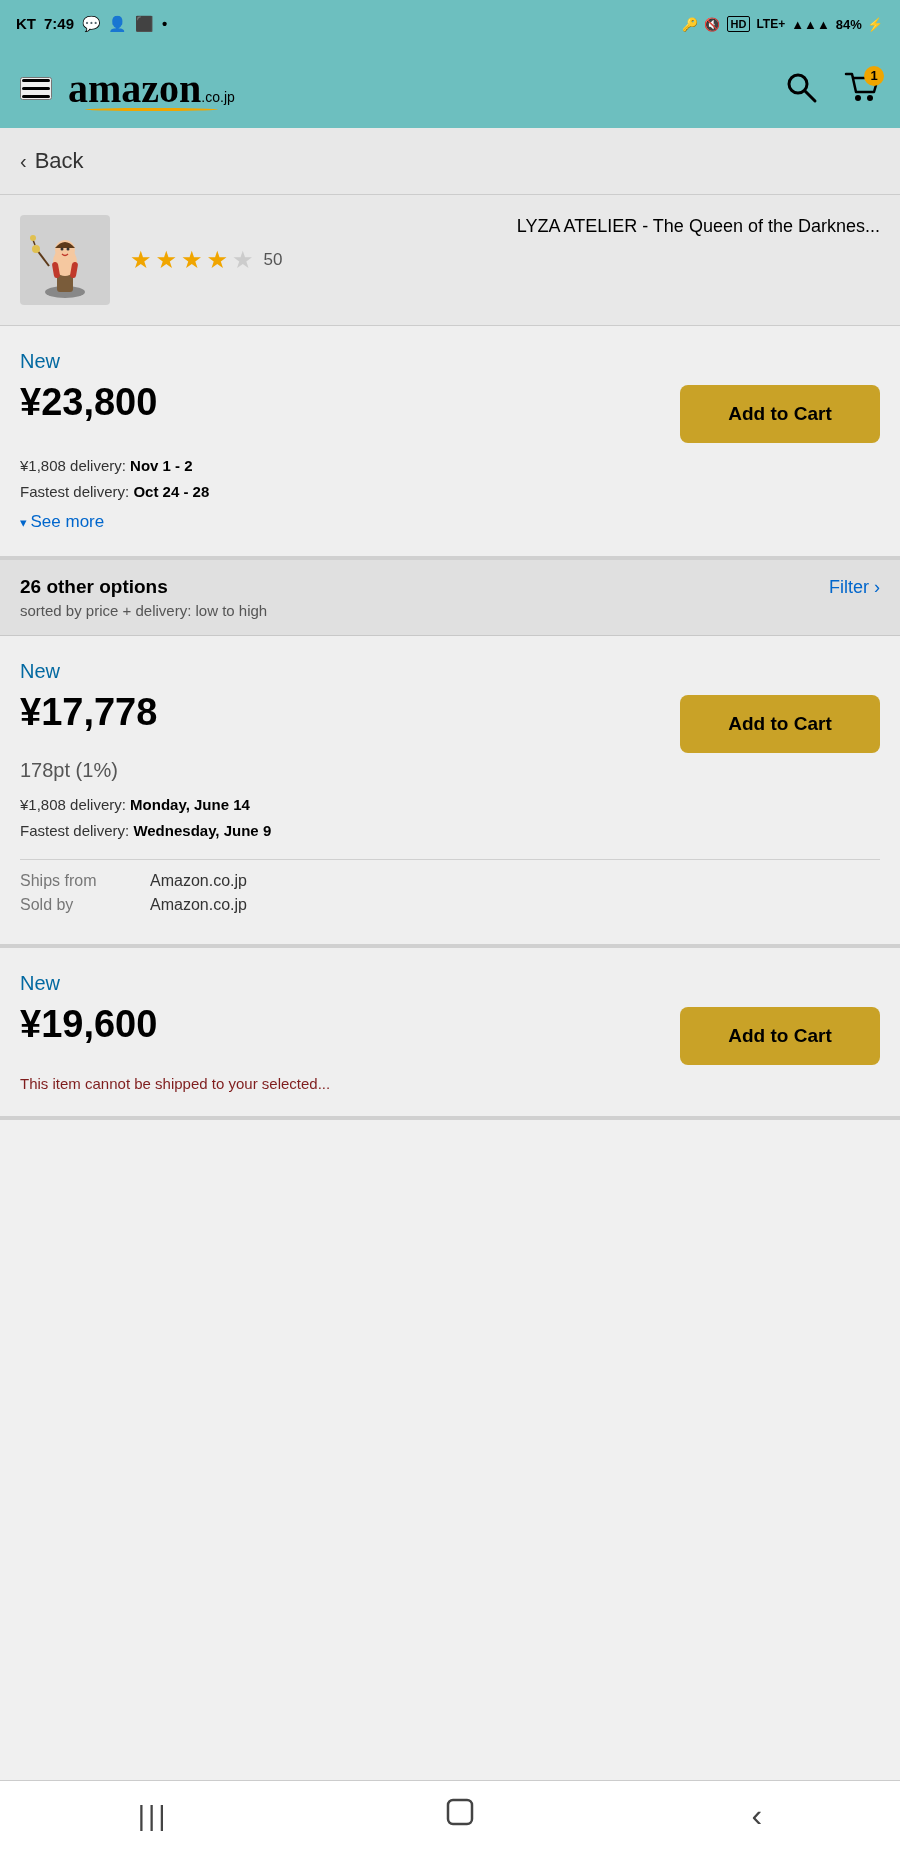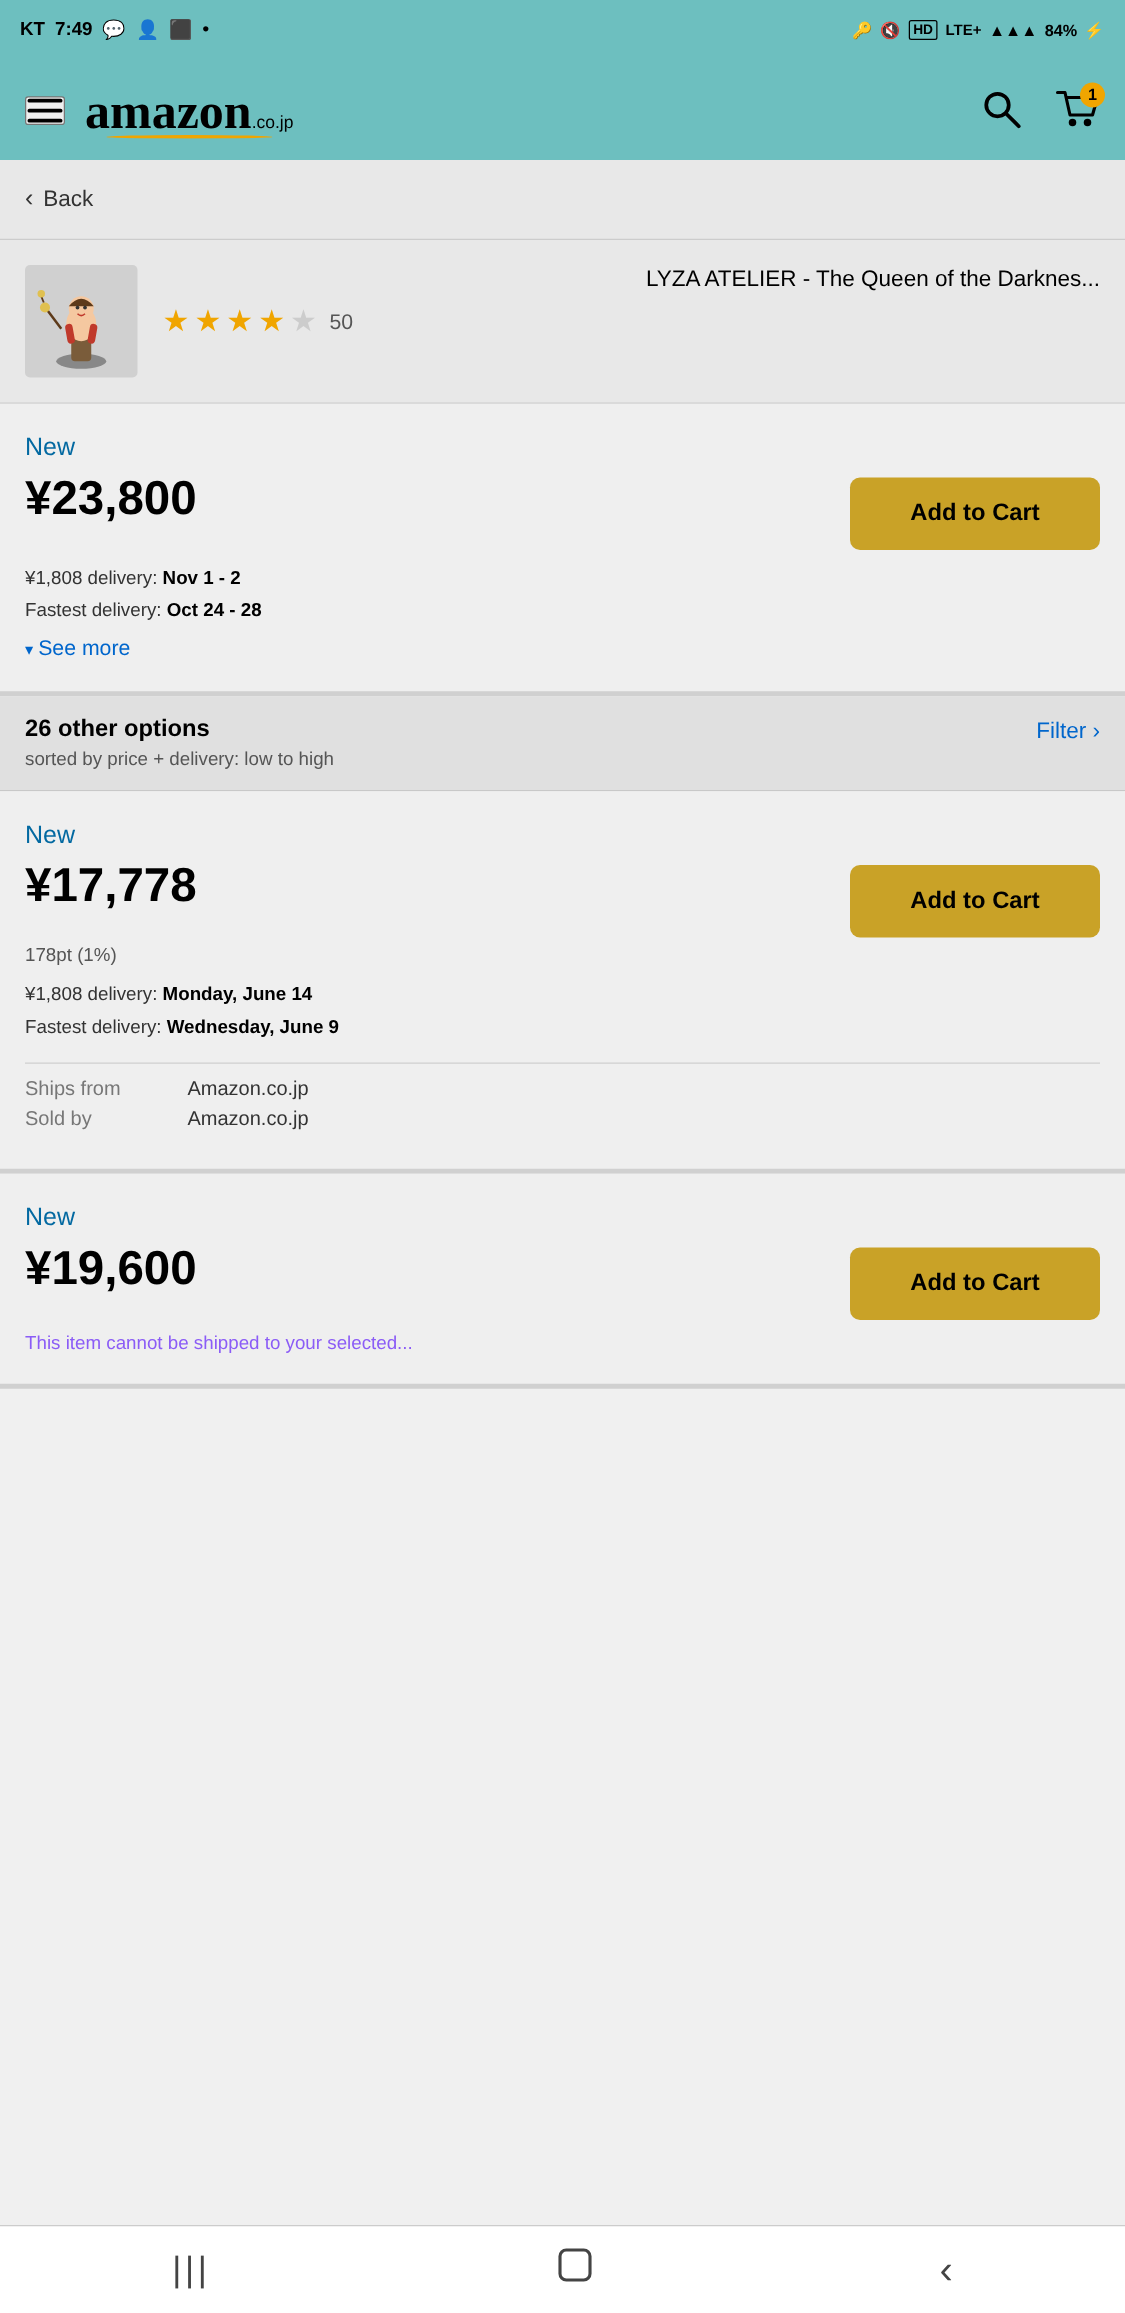--- a/index.html
+++ b/index.html
@@ -45,21 +45,21 @@
     
     .back-bar {
       background: #e8e8e8;
       padding: 20px 20px;
       display: flex;
       align-items: center;
       gap: 8px;
       border-bottom: 1px solid #ccc;
     }
     .back-chevron { font-size: 20px; color: #333; }
-    .back-label { font-size: 18px; color: #333; }
+    .back-label { font-size: 22px; color: #333; }
 
     
     .product-header {
       background: #e8e8e8;
       padding: 20px;
       display: flex;
       align-items: flex-start;
       gap: 20px;
       border-bottom: 1px solid #ccc;
     }
@@ -124,28 +124,28 @@
     .options-header-row { display: flex; justify-content: space-between; align-items: center; }
     .filter-link { color: #0066cc; font-size: 18px; cursor: pointer; }
 
     
     .offer-item {
       background: #efefef;
       padding: 24px 20px;
       border-bottom: 4px solid #d0d0d0;
     }
     .offer-item .offer-row { display: flex; align-items: flex-start; justify-content: space-between; }
-    .points { font-size: 15px; color: #555; margin-top: 6px; }
+    .points { font-size: 20px; color: #555; margin-top: 6px; }
     .seller-info { margin-top: 16px; border-top: 1px solid #d0d0d0; padding-top: 12px; }
     .seller-row { display: flex; font-size: 16px; margin-bottom: 6px; }
     .seller-key { color: #777; width: 130px; }
     .seller-val { color: #333; }
 
     
-    .error-msg { color: #8b5cf6; font-size: 15px; margin-top: 10px; }
+    .error-msg { color: #7f1d1d; font-size: 15px; margin-top: 10px; }
 
     
     .bottom-nav {
       position: fixed;
       bottom: 0;
       left: 0;
       width: 900px;
       height: 70px;
       background: #fff;
       border-top: 1px solid #ccc;

